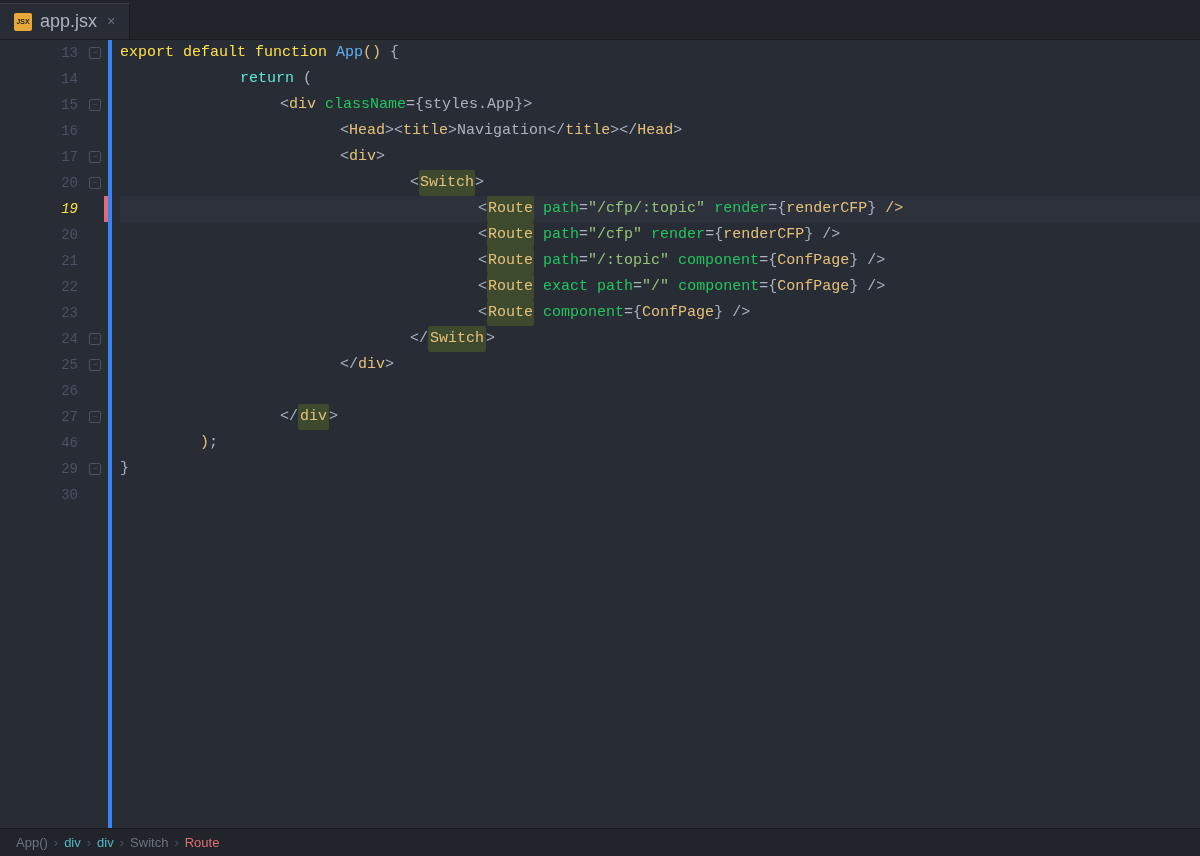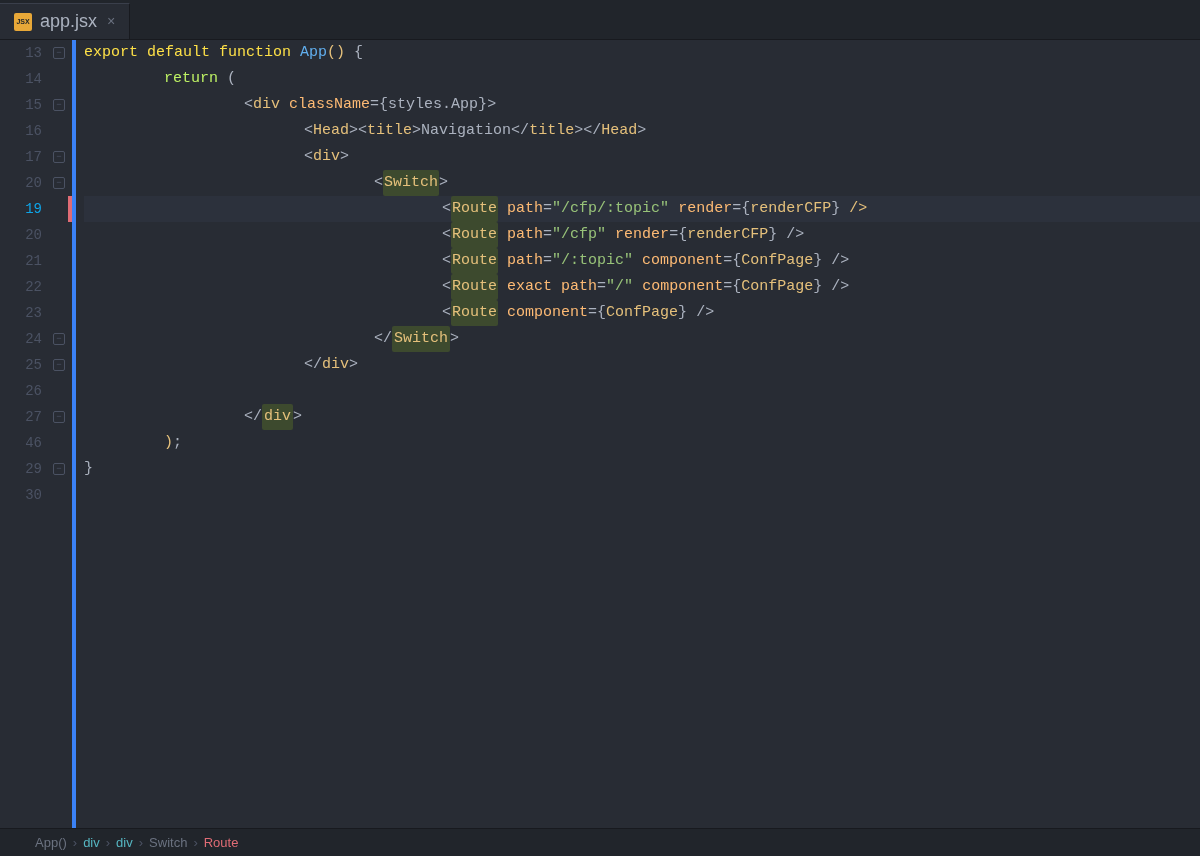--- a/index.html
+++ b/index.html
@@ -66,20 +66,21 @@
       height: calc(856px - 40px - 28px);
       background: #282c34;
       position: relative;
     }
 
     
     .code-area {
       flex: 1;
       display: flex;
       overflow: hidden;
+      padding-left: 36px;
     }
 
     
     .gutter {
       width: 50px;
       background: #282c34;
       display: flex;
       flex-direction: column;
       align-items: flex-end;
       padding-right: 8px;
@@ -90,21 +91,22 @@
     }
     .line-number {
       height: 26px;
       line-height: 26px;
       color: #4b5263;
       font-size: 14px;
       min-width: 24px;
       text-align: right;
     }
     .line-number.active {
-      color: #0ea5e9;
+      color: #fde047;
+      font-style: italic;
     }
 
     
     .fold-col {
       width: 18px;
       display: flex;
       flex-direction: column;
       flex-shrink: 0;
       background: #282c34;
     }
@@ -148,25 +150,25 @@
       font-size: 15px;
       display: flex;
       align-items: center;
     }
     .code-line.active-line {
       background: #2c313c;
     }
 
     
     .kw { color: #fde047; } 
-    .kw-blue { color: #bef264; } 
+    .kw-blue { color: #5eead4; margin-left: 40px; } 
     .fn { color: #61afef; } 
     .tag { color: #e5c07b; } 
     .tag-open { color: #abb2bf; } 
-    .attr { color: #fdba74; } 
+    .attr { color: #22c55e; } 
     .str { color: #98c379; } 
     .plain { color: #abb2bf; }
     .punct { color: #abb2bf; }
     .paren { color: #e5c07b; }
     .highlight-tag { background: #3d4a2e; border-radius: 2px; padding: 0 1px; }
     .highlight-route { background: #3d4a2e; border-radius: 2px; padding: 0 1px; }
     .bright-yellow { color: #e5c07b; }
     .error-col {
       width: 4px;
       flex-shrink: 0;
@@ -196,21 +198,21 @@
     }
     .status-breadcrumb {
       display: flex;
       align-items: center;
       gap: 4px;
     }
     .bc-arrow { color: #4b5263; margin: 0 2px; }
     .bc-div { color: #56b6c2; }
     .bc-switch { color: #6b7280; }
     .bc-route { color: #e06c75; }
-    .bc-app { color: #6b7280; margin-left: 19px; }
+    .bc-app { color: #6b7280; }
 
     
     .highlight-close { background: #3d4a2e; border-radius: 2px; padding: 0 2px; }
   </style>
 </head>
 <body>
 
 <div class="tab-bar">
   <div class="tab">
     <div class="tab-jsx-icon">JSX</div>

